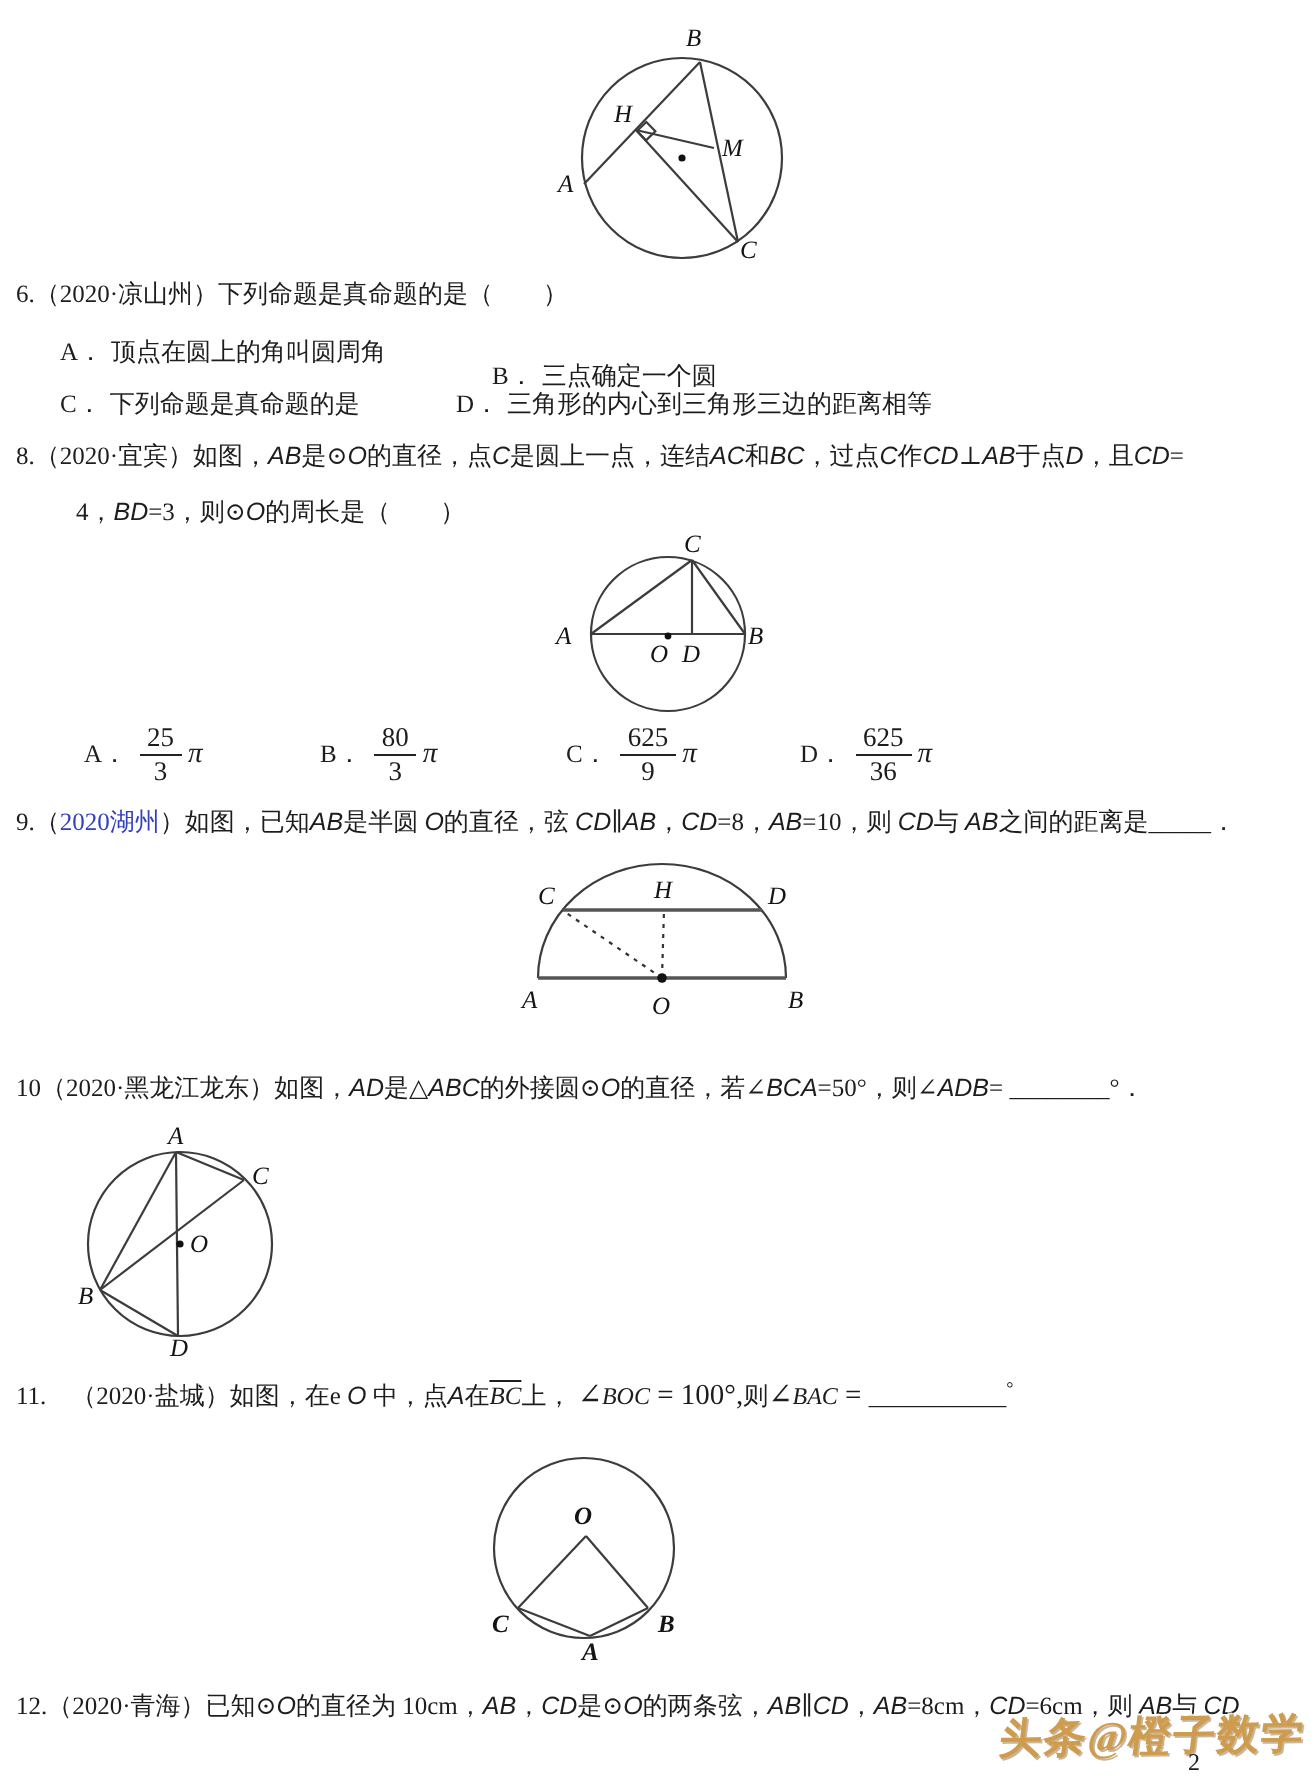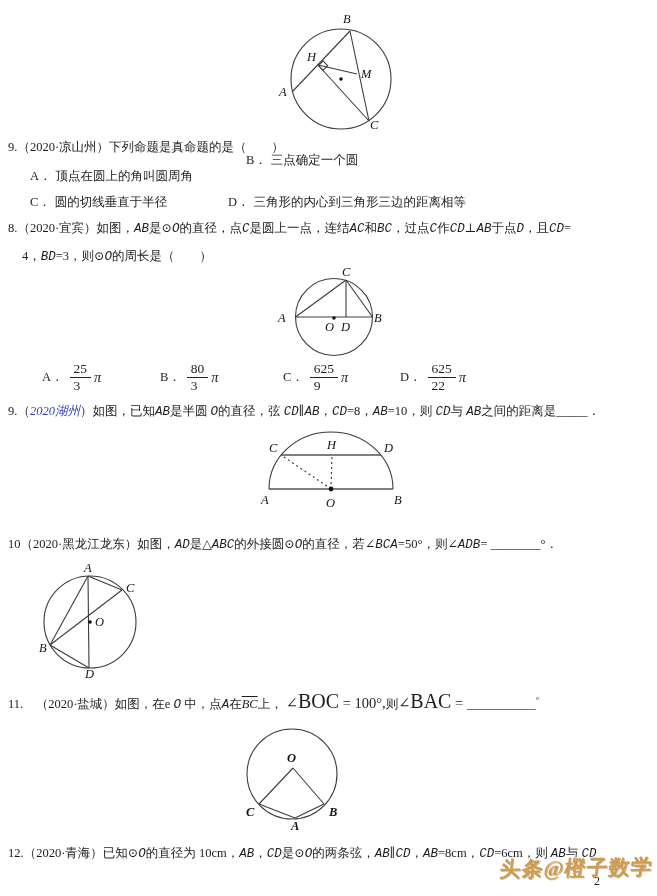--- a/index.html
+++ b/index.html
@@ -8,33 +8,33 @@
     width:657px;height:896px;
     background:#ffffff;
     overflow:hidden;
     font-family:"Liberation Serif","DejaVu Serif",serif;
     color:#1d1d1d;
     font-size:12.5px;
   }
   .line{position:absolute;white-space:nowrap;line-height:1.25;}
   
   .s-n{}
-  .s-m{font-style:italic;font-family:Liberation Mono, monospace;}
-  .s-blue{color:var(--blue,#3240c0);font-style:italic;}
+  .s-m{font-style:italic;font-family:Liberation Sans, sans-serif;}
+  .s-blue{color:var(--blue,#3240c0);}
   .s-ov{font-style:italic;text-decoration:overline;font-family:"Liberation Serif",serif;}
   .s-sup{vertical-align:super;font-size:9px;}
   .s-eq{font-size:14.5px;}
-  .s-eqm{font-size:20px;margin-top:40px;}
+  .s-eqm{font-size:12px;font-style:italic;margin-top:40px;}
   
   .opt{position:absolute;white-space:nowrap;text-align:center;}
   .opt .lbl{margin-right:4px;}
   
   .fopt{position:absolute;display:flex;align-items:center;height:42px;white-space:nowrap;}
   .fopt .lbl{margin-right:6px;}
-  .frac{display:inline-block;vertical-align:middle;line-height:1.15;}
+  .frac{display:inline-block;text-align:center;vertical-align:middle;line-height:1.15;}
   .frac .num{display:block;padding:0 4px;font-size:13.5px;}
   .frac .den{display:block;border-top:1px solid #222;padding:0 4px;font-size:13.5px;}
   .pi{margin-left:3px;font-size:14.5px;font-style:italic;}
   
   svg{position:absolute;overflow:visible;}
   svg .stroke{fill:none;stroke:var(--fig,#3c3c3c);stroke-width:1.1;}
   svg .bold{fill:none;stroke:#555;stroke-width:1.7;}
   svg .dot{fill:#111;stroke:none;}
   svg .dotted{fill:none;stroke:#333;stroke-width:1.1;stroke-dasharray:2,3;}
   svg text{font-family:"Liberation Serif",serif;font-style:italic;font-size:12.5px;fill:#141414;}
@@ -61,36 +61,36 @@
   <line class="stroke" x1="48" y1="60" x2="87" y2="69"></line>
   <rect class="stroke" x="48.5" y="60.5" width="6.5" height="6.5" transform="rotate(-44 48.5 60.5)"></rect>
   <circle class="dot" cx="71" cy="74" r="1.8"></circle>
   <text x="73" y="18">B</text>
   <text x="9" y="91">A</text>
   <text x="100" y="124">C</text>
   <text x="37" y="56">H</text>
   <text x="91" y="73">M</text>
 </svg>
 
-<div class="line" style="top:140px;left:8px"><span class="s-n">9.（2020·凉山州）下列命题是真命题的是（　　）</span></div>
+<div class="line" style="top:140px;left:8px"><span class="s-n">6.（2020·凉山州）下列命题是真命题的是（　　）</span></div>
 <div class="opt" style="top:168px;left:30px">
   <span class="lbl">A．</span><span>顶点在圆上的角叫圆周角</span>
 </div>
-<div class="opt" style="top:152px;left:246px">
+<div class="opt" style="top:180px;left:246px">
   <span class="lbl">B．</span><span>三点确定一个圆</span>
 </div>
 <div class="opt" style="top:194px;left:30px">
-  <span class="lbl">C．</span><span>圆的切线垂直于半径</span>
+  <span class="lbl">C．</span><span>下列命题是真命题的是</span>
 </div>
 <div class="opt" style="top:194px;left:228px">
   <span class="lbl">D．</span><span>三角形的内心到三角形三边的距离相等</span>
 </div>
 
 <div class="line" style="top:221px;left:8px"><span class="s-n">8.（2020·宜宾）如图，</span><span class="s-m">AB</span><span class="s-n">是⊙</span><span class="s-m">O</span><span class="s-n">的直径，点</span><span class="s-m">C</span><span class="s-n">是圆上一点，连结</span><span class="s-m">AC</span><span class="s-n">和</span><span class="s-m">BC</span><span class="s-n">，过点</span><span class="s-m">C</span><span class="s-n">作</span><span class="s-m">CD</span><span class="s-n">⊥</span><span class="s-m">AB</span><span class="s-n">于点</span><span class="s-m">D</span><span class="s-n">，且</span><span class="s-m">CD</span><span class="s-n">=</span></div>
-<div class="line" style="top:249px;left:22px"><span class="s-n">4，</span><span class="s-m">BD</span><span class="s-n">=3，则⊙</span><span class="s-m">O</span><span class="s-n">的周长是（　　）</span></div>
+<div class="line" style="top:249px;left:38px"><span class="s-n">4，</span><span class="s-m">BD</span><span class="s-n">=3，则⊙</span><span class="s-m">O</span><span class="s-n">的周长是（　　）</span></div>
 
 <svg style="left:275px;top:266px" width="110" height="92" viewBox="0 0 110 92">
   <circle class="stroke" cx="59" cy="51" r="38.5"></circle>
   <line class="stroke" x1="20.5" y1="51" x2="97.5" y2="51"></line>
   <line class="stroke" x1="20.5" y1="51" x2="71" y2="14"></line>
   <line class="stroke" x1="71" y1="14" x2="97.5" y2="51"></line>
   <line class="stroke" x1="71" y1="14" x2="71" y2="51"></line>
   <circle class="dot" cx="59" cy="52" r="1.7"></circle>
   <text x="67" y="10">C</text>
   <text x="3" y="56">A</text>
@@ -120,21 +120,21 @@
   <span class="frac">
       <span class="num">625</span>
       <span class="den">9</span>
     </span>
   <span class="pi">π</span>
 </div>
 <div class="fopt" style="top:356px;left:400px">
   <span class="lbl">D．</span>
   <span class="frac">
       <span class="num">625</span>
-      <span class="den">22</span>
+      <span class="den">36</span>
     </span>
   <span class="pi">π</span>
 </div>
 
 <div class="line" style="top:404px;left:8px"><span class="s-n">9.（</span><span class="s-blue">2020湖州</span><span class="s-n">）如图，已知</span><span class="s-m">AB</span><span class="s-n">是半圆 </span><span class="s-m">O</span><span class="s-n">的直径，弦 </span><span class="s-m">CD</span><span class="s-n">∥</span><span class="s-m">AB</span><span class="s-n">，</span><span class="s-m">CD</span><span class="s-n">=8，</span><span class="s-m">AB</span><span class="s-n">=10，则 </span><span class="s-m">CD</span><span class="s-n">与 </span><span class="s-m">AB</span><span class="s-n">之间的距离是</span><span class="s-n">_____</span><span class="s-n">．</span></div>
 
 <svg style="left:248px;top:428px" width="160" height="85" viewBox="0 0 160 85">
   <path class="stroke" d="M21,61 A62,57 0 0 1 145,61"></path>
   <line class="bold" x1="21" y1="61" x2="145" y2="61"></line>
   <line class="bold" x1="33" y1="27" x2="133" y2="27"></line>

